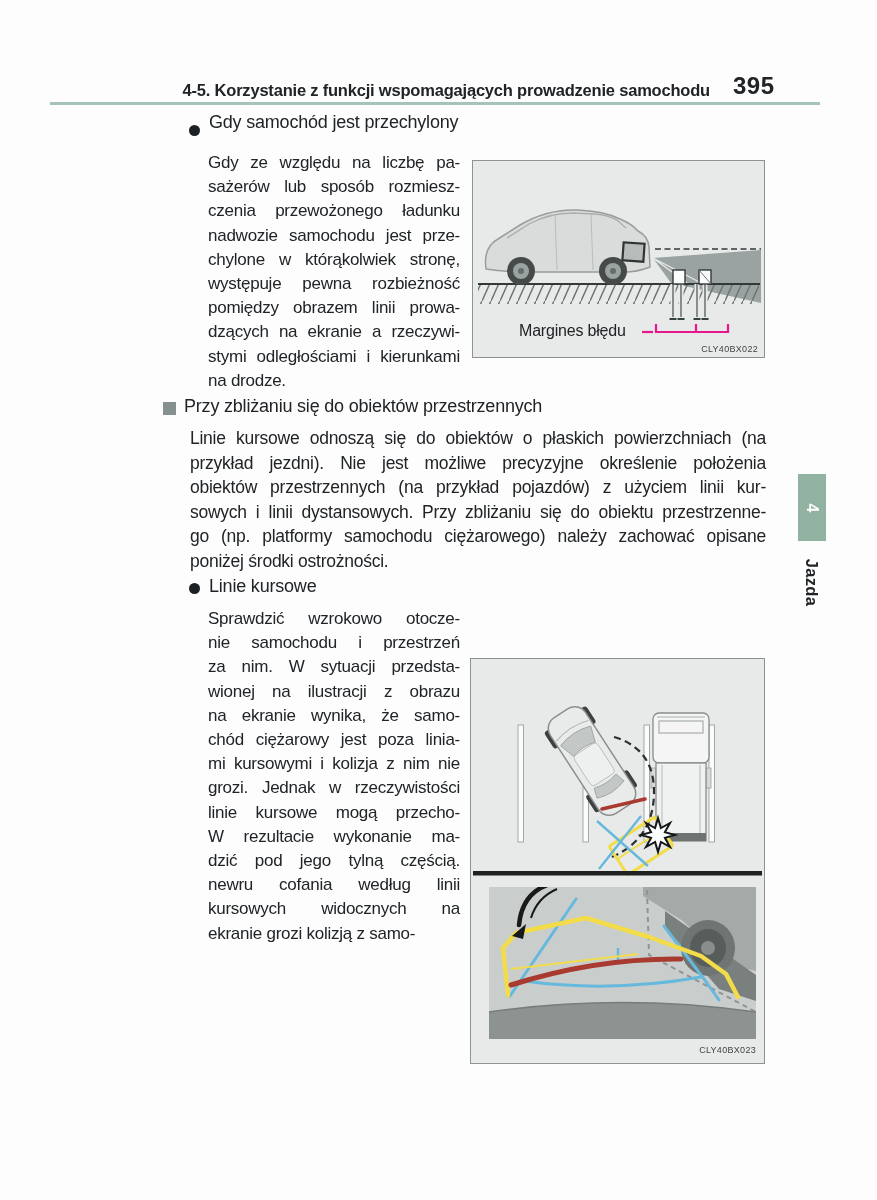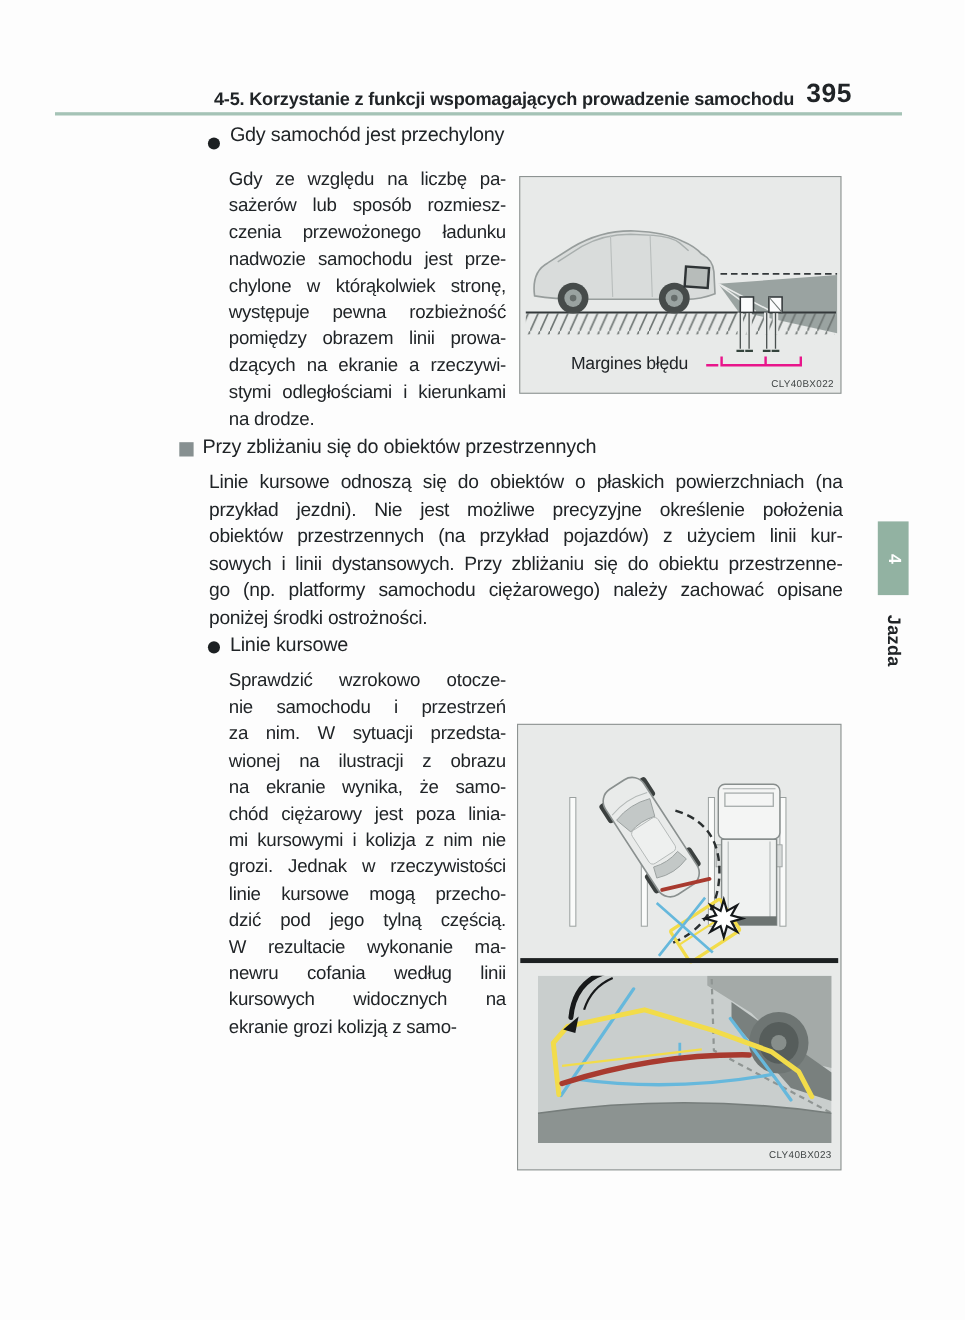--- a/index.html
+++ b/index.html
@@ -3,21 +3,21 @@
 <meta charset="utf-8">
 <style>
   html,body{margin:0;padding:0;background:#ffffff;}
   #page{
     position:relative;width:877px;height:1200px;background:#fdfdfd;
     font-family:"Liberation Sans",sans-serif;color:var(--text,#202427);
     overflow:hidden;
   }
   .abs{position:absolute;}
   
-  .hdr-title{left:180px;top:81px;width:530px;text-align:right;font-size:16.5px;font-weight:600;letter-spacing:-0.2px;margin-left:12px;}
+  .hdr-title{left:180px;top:81px;width:530px;text-align:right;font-size:16.5px;font-weight:600;letter-spacing:-0.2px;}
   .hdr-num{left:733px;top:72px;width:60px;font-size:24px;font-weight:bold;letter-spacing:0.5px;}
   .hdr-rule{left:50px;top:102px;width:770px;height:3px;background:var(--rule,#a5c3b6);}
   
   .dot{width:11px;height:11px;border-radius:50%;background:#1c2022;}
   .sq{width:13px;height:13px;background:#879091;}
   .b-title{font-size:18px;letter-spacing:-0.2px;}
   .h2-title{font-size:18px;font-weight:normal;letter-spacing:-0.2px;}
   
   .para{font-size:17px;letter-spacing:-0.25px;line-height:24.2px;}
   .para .line{text-align:justify;text-align-last:justify;}
@@ -117,22 +117,22 @@
   <div class="abs para" style="left:208px;top:607px;width:252px;">
       <div class="line">Sprawdzić wzrokowo otocze-</div>
       <div class="line">nie samochodu i przestrzeń</div>
       <div class="line">za nim. W sytuacji przedsta-</div>
       <div class="line">wionej na ilustracji z obrazu</div>
       <div class="line">na ekranie wynika, że samo-</div>
       <div class="line">chód ciężarowy jest poza linia-</div>
       <div class="line">mi kursowymi i kolizja z nim nie</div>
       <div class="line">grozi. Jednak w rzeczywistości</div>
       <div class="line">linie kursowe mogą przecho-</div>
+      <div class="line">W rezultacie wykonanie ma-</div>
       <div class="line">dzić pod jego tylną częścią.</div>
-      <div class="line">W rezultacie wykonanie ma-</div>
       <div class="line">newru cofania według linii</div>
       <div class="line">kursowych widocznych na</div>
       <div class="line">ekranie grozi kolizją z samo-</div>
     </div>
 
   <div class="abs figbox" style="left:470px;top:610px;width:293px;height:404px;margin-top:48px;">
     <svg width="293" height="404" viewBox="0 0 293 404">
       <defs>
         <clipPath id="cam2">
             <rect x="18" y="228" width="267" height="152"></rect>

